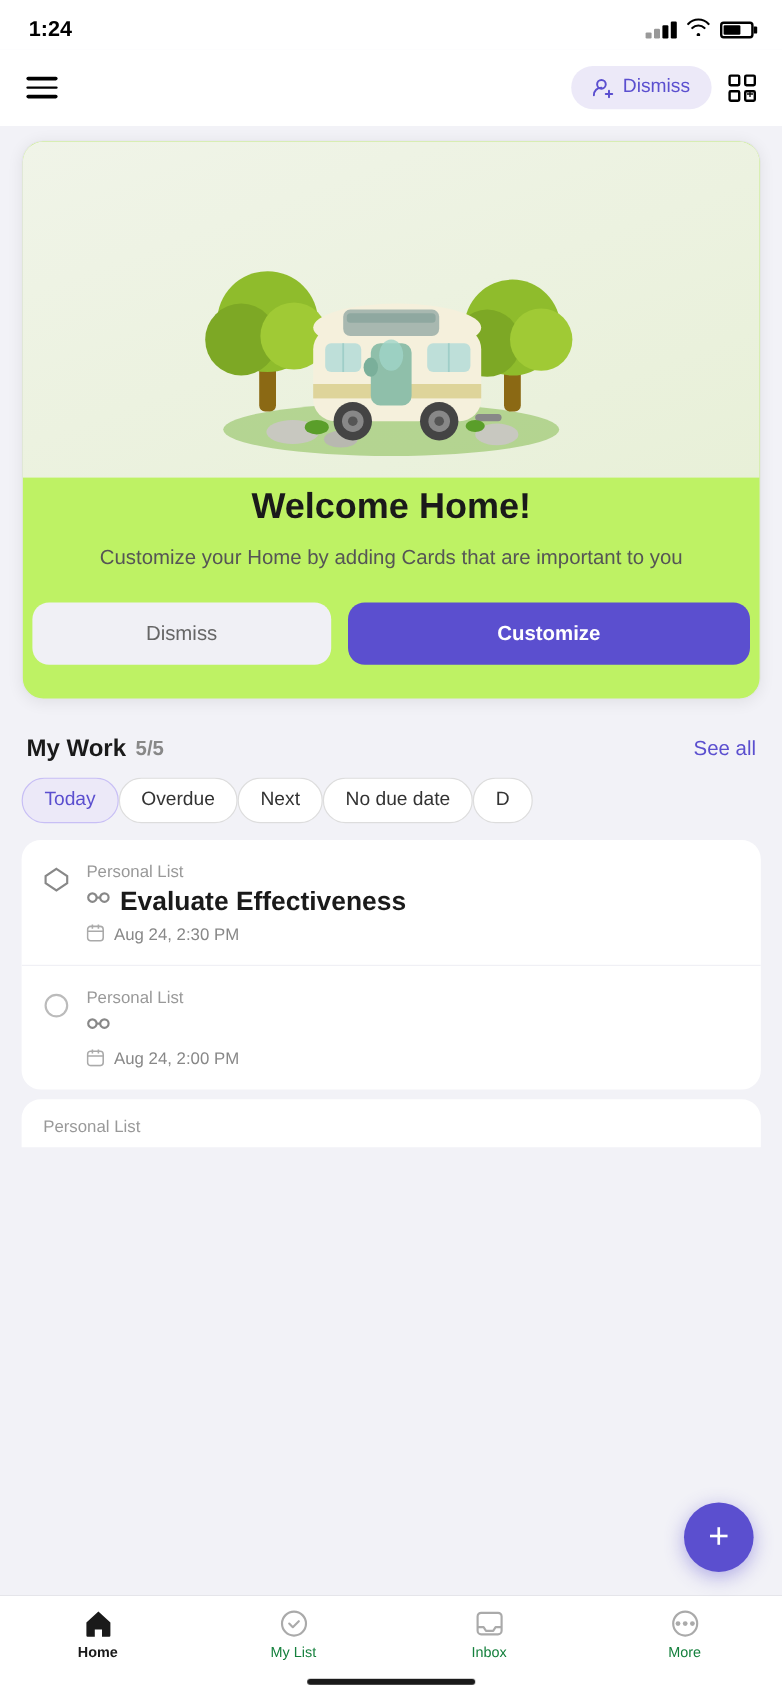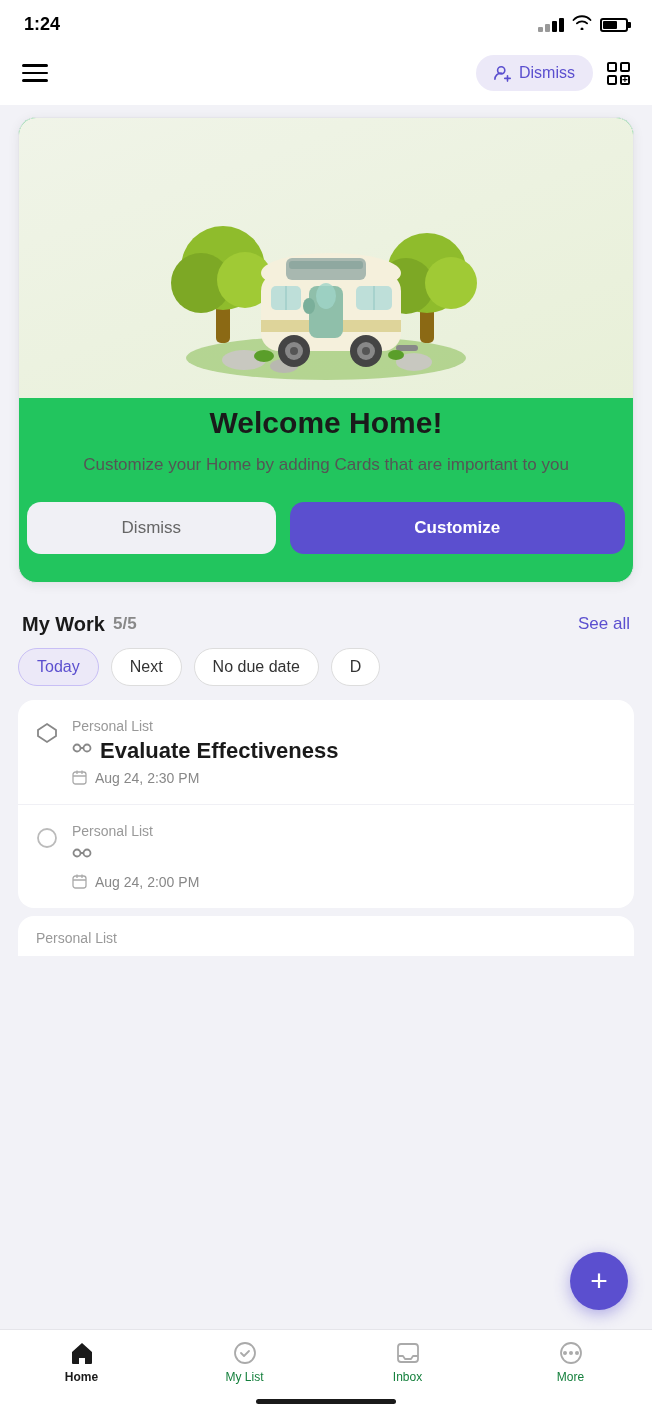--- a/index.html
+++ b/index.html
@@ -126,21 +126,21 @@
       justify-content: center;
       font-size: 10px;
       font-weight: 700;
       color: #000;
       line-height: 1;
       border: 2px solid #000;
     }
 
     
     .welcome-card {
-      background: #22c55e;
+      background: #bef264;
       border-radius: 18px;
       margin: 12px 18px;
       padding: 0 0 28px;
       box-shadow: 0 2px 12px rgba(0,0,0,0.07);
       overflow: hidden;
       border: 1px solid #e5e5ea;
     }
     .welcome-image {
       width: 100%;
       height: 280px;
@@ -222,21 +222,21 @@
       color: #5b4fcf;
       font-weight: 500;
       background: none;
       border: none;
       cursor: pointer;
     }
 
     
     .filter-tabs {
       display: flex;
-      gap: 12px;
+      gap: 0;
       padding: 0 18px 14px;
       overflow-x: auto;
       scrollbar-width: none;
     }
     .filter-tabs::-webkit-scrollbar { display: none; }
     .filter-tab {
       padding: 9px 18px;
       border-radius: 22px;
       font-size: 16px;
       font-weight: 500;
@@ -504,20 +504,21 @@
 <div class="section-header">
   <div class="section-title-wrap">
     <span class="section-title">My Work</span>
     <span class="section-count">5/5</span>
   </div>
   <button class="see-all-btn">See all</button>
 </div>
 
 <div class="filter-tabs">
   <button class="filter-tab active">Today</button>
+  <button class="filter-tab">Overdue</button>
   <button class="filter-tab">Next</button>
   <button class="filter-tab">No due date</button>
   <button class="filter-tab">D</button>
 </div>
 
 <div class="task-list">
 
   <div class="task-item">
     <div class="task-icon">
       <svg width="22" height="22" viewBox="0 0 22 22">

